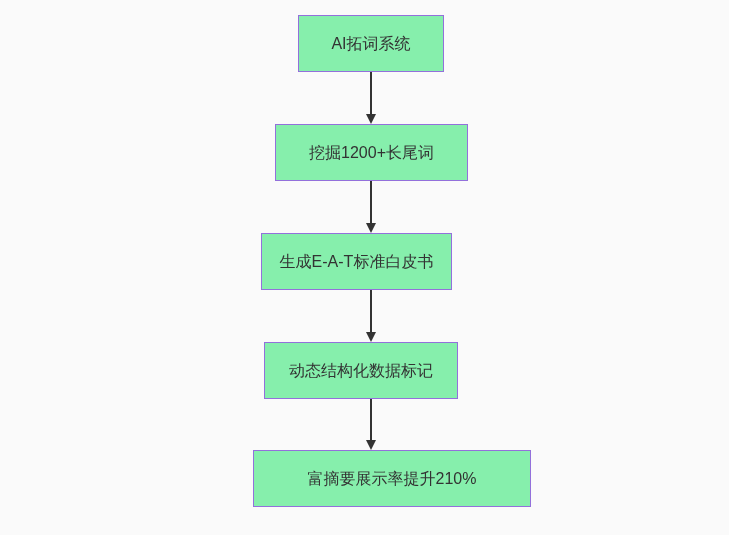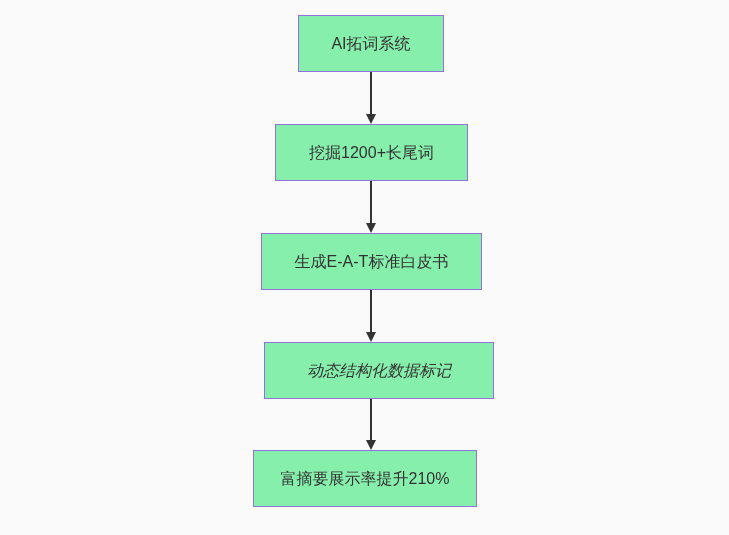--- a/index.html
+++ b/index.html
@@ -69,35 +69,35 @@
 
   <div class="node" style="top:124px; left:275px; width:193px;">
     <span>挖掘1200+长尾词</span>
   </div>
 
   <div class="edge" style="top:181px; left:371px; height:52px;">
     <div class="line"></div>
     <div class="head"></div>
   </div>
 
-  <div class="node" style="top:233px; left:261px; width:221px;">
+  <div class="node" style="top:233px; left:261px; width:191px;">
     <span>生成E-A-T标准白皮书</span>
   </div>
 
   <div class="edge" style="top:290px; left:371px; height:52px;">
     <div class="line"></div>
     <div class="head"></div>
   </div>
 
-  <div class="node" style="top:342px; left:264px; width:230px;font-style:italic;">
+  <div class="node" style="top:342px; left:264px; width:194px;">
     <span>动态结构化数据标记</span>
   </div>
 
   <div class="edge" style="top:399px; left:371px; height:51px;">
     <div class="line"></div>
     <div class="head"></div>
   </div>
 
-  <div class="node" style="top:450px; left:253px; width:224px;">
+  <div class="node" style="top:450px; left:253px; width:278px;">
     <span>富摘要展示率提升210%</span>
   </div>
 
 </div>
 
 </body></html>

